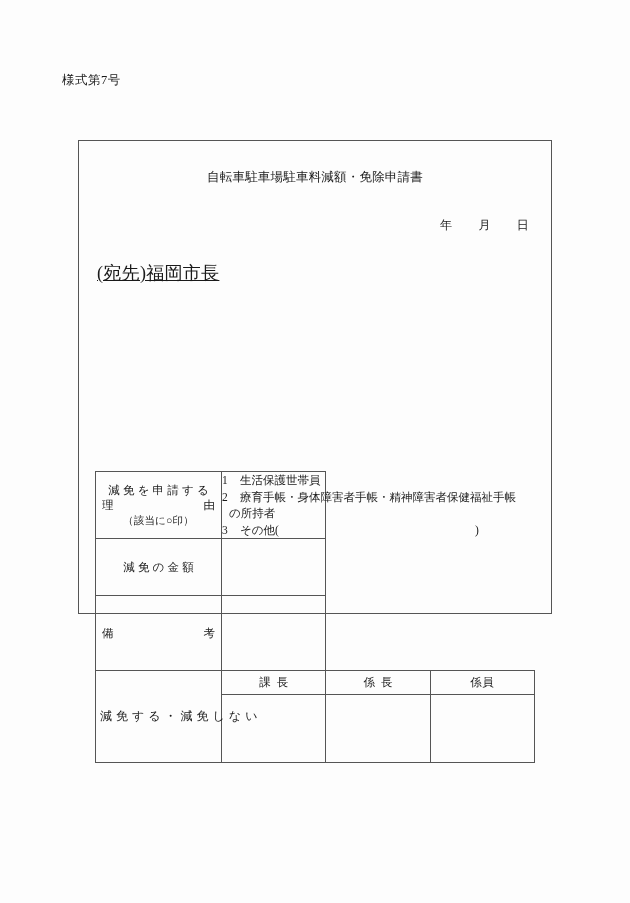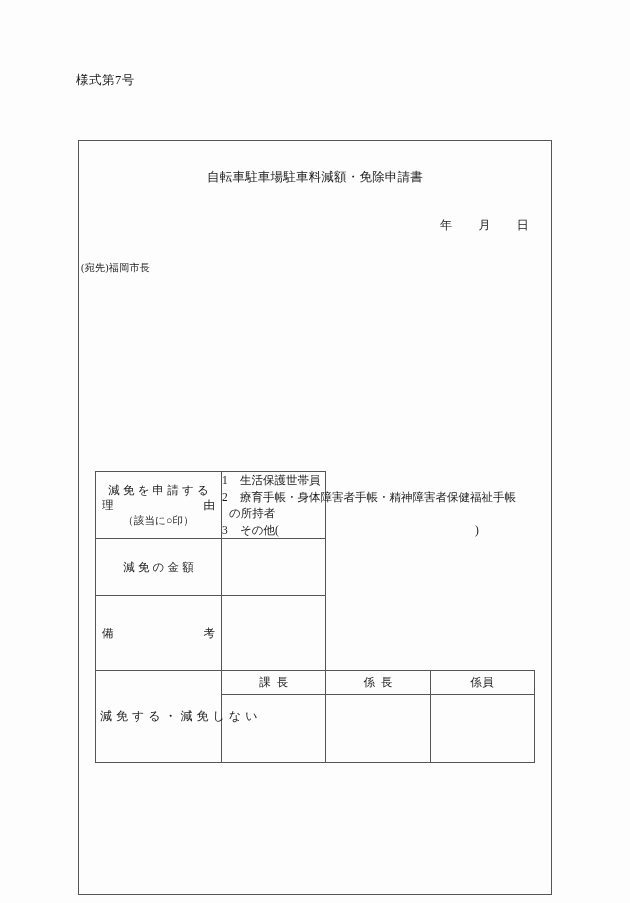--- a/index.html
+++ b/index.html
@@ -18,21 +18,21 @@
 
   .page {
     position: absolute;
     inset: 0;
     background: #fdfdfd;
   }
 
   
   .form-no {
     position: absolute;
-    left: 76px;
+    left: 62px;
     top: 72px;
     font-size: 12.5px;
     letter-spacing: 0.5px;
     white-space: nowrap;
   }
 
   
   .approval-box {
     position: absolute;
     left: 388px;
@@ -61,21 +61,21 @@
   .approval-value {
     flex: 1;
   }
 
   
   .frame {
     position: absolute;
     left: 78px;
     top: 140px;
     width: 474px;
-    height: 755px;
+    height: 474px;
     border: 1px solid #555;
     box-sizing: border-box;
   }
 
   
   .doc-title {
     position: absolute;
     left: 0;
     right: 0;
     top: 28px;
@@ -91,25 +91,26 @@
     top: 76px;
     font-size: 12px;
     letter-spacing: 0.3px;
     white-space: nowrap;
   }
   .date-line .dsp { display: inline-block; width: 26px; }
 
   
   .addressee {
     position: absolute;
-    left: 2px;
+    left: 18px;
     top: 120px;
-    font-size: 10px;
+    font-size: 18px;
     letter-spacing: 0.3px;
     white-space: nowrap;
+    text-decoration: underline;
   }
 
   
   .applicant {
     position: absolute;
     left: 0;
     right: 0;
     top: 164px;
     height: 88px;
   }

